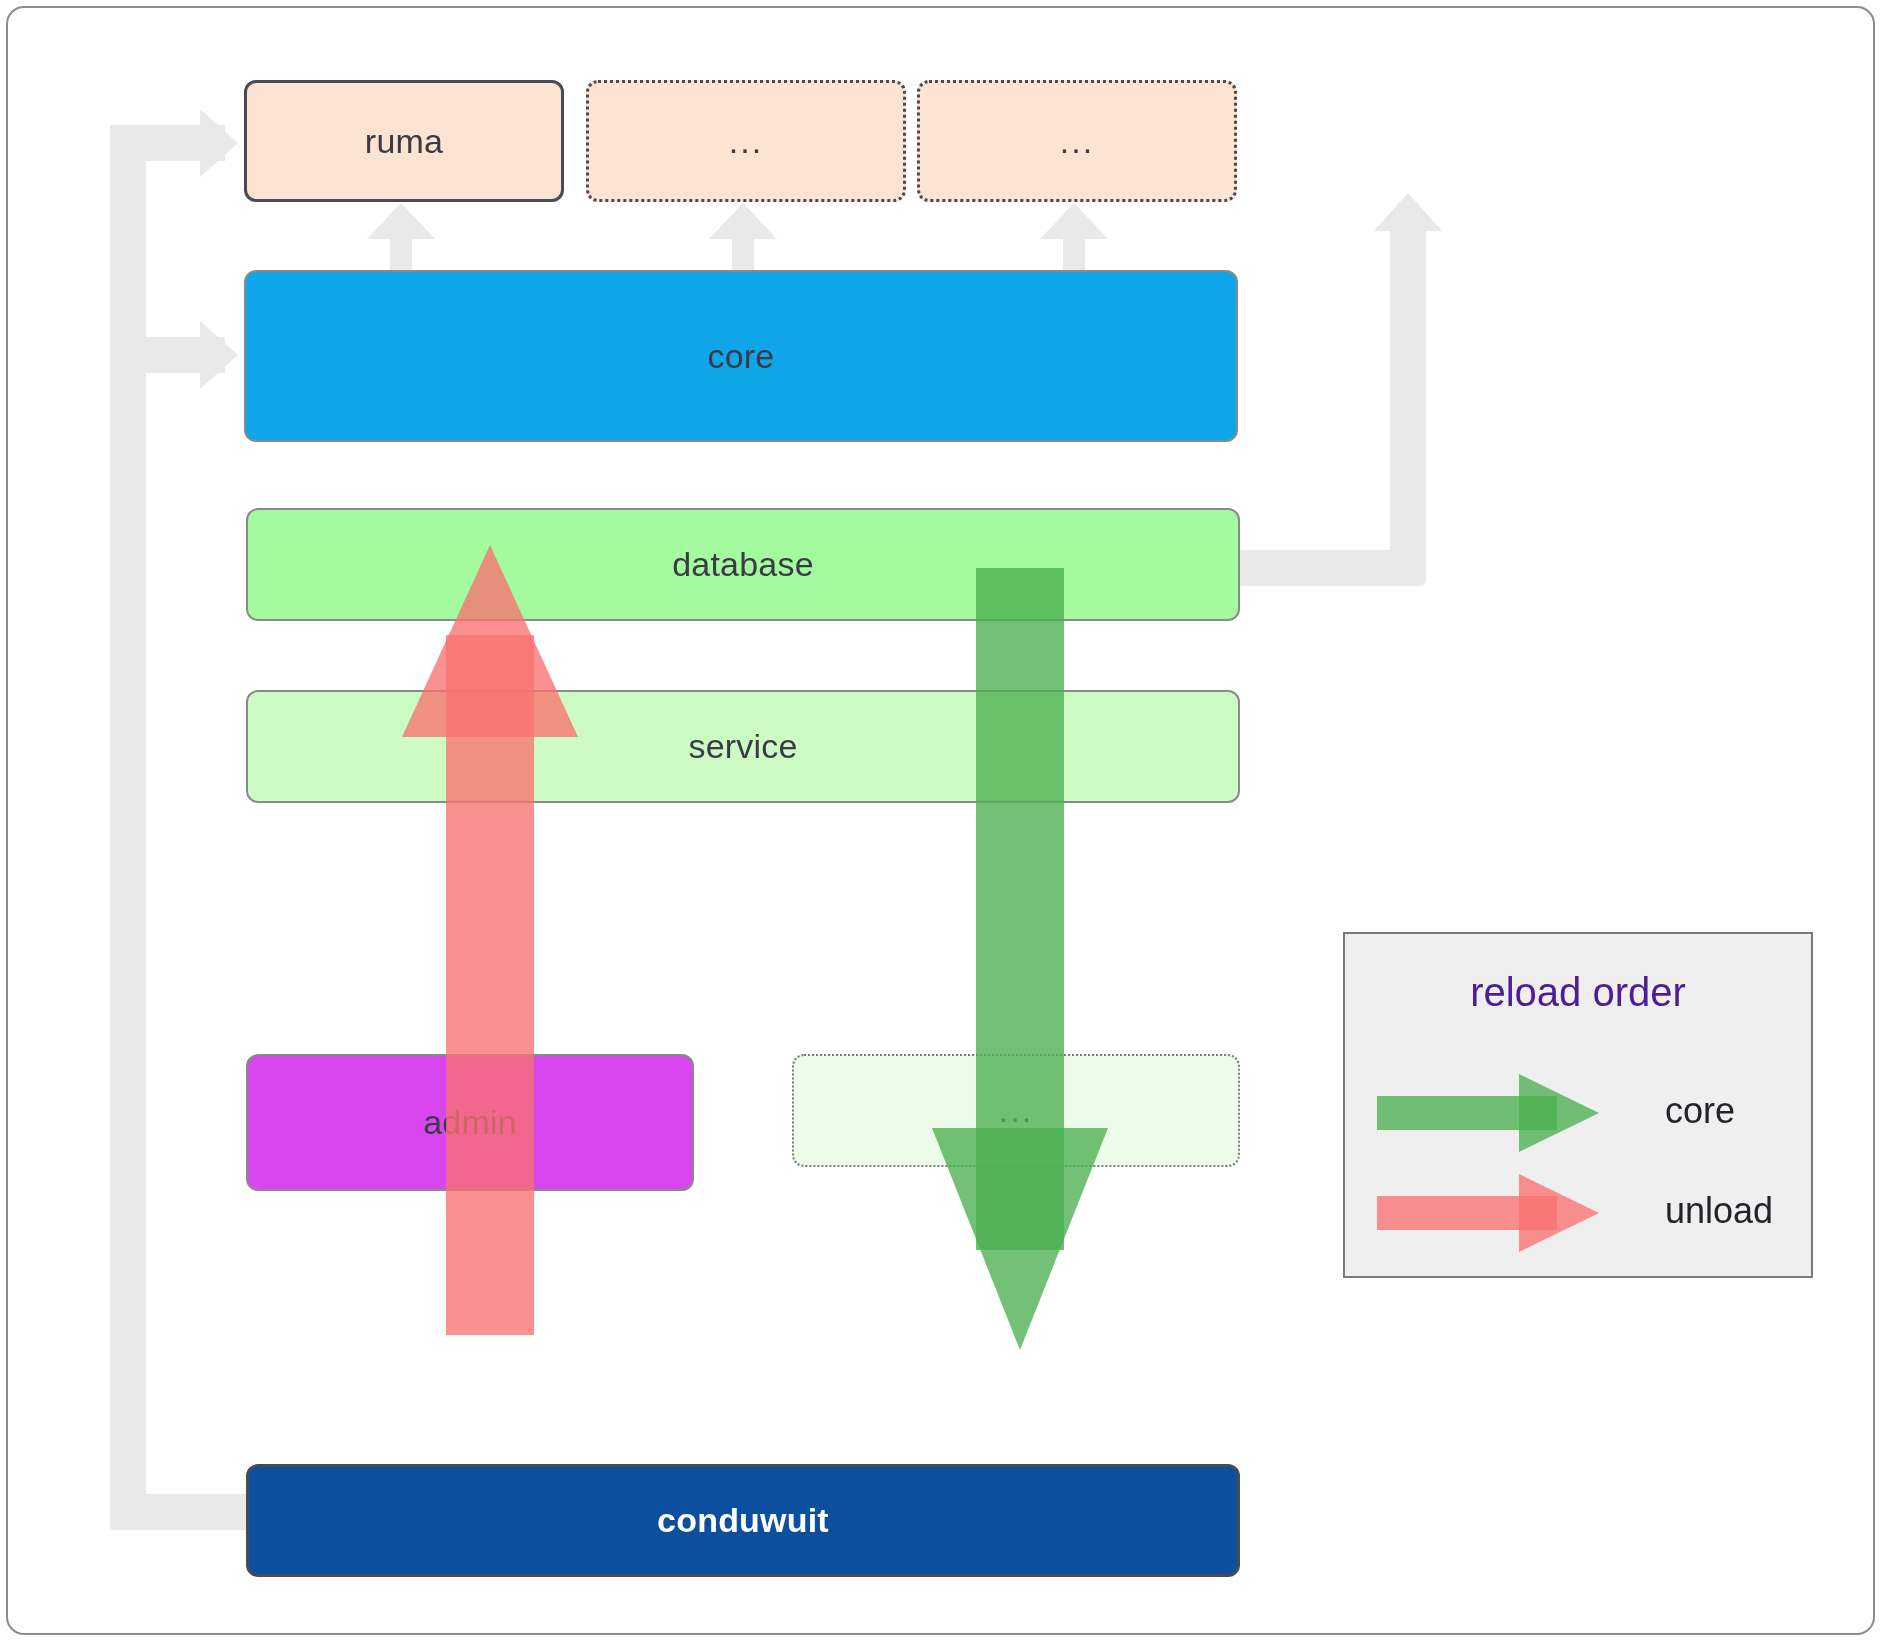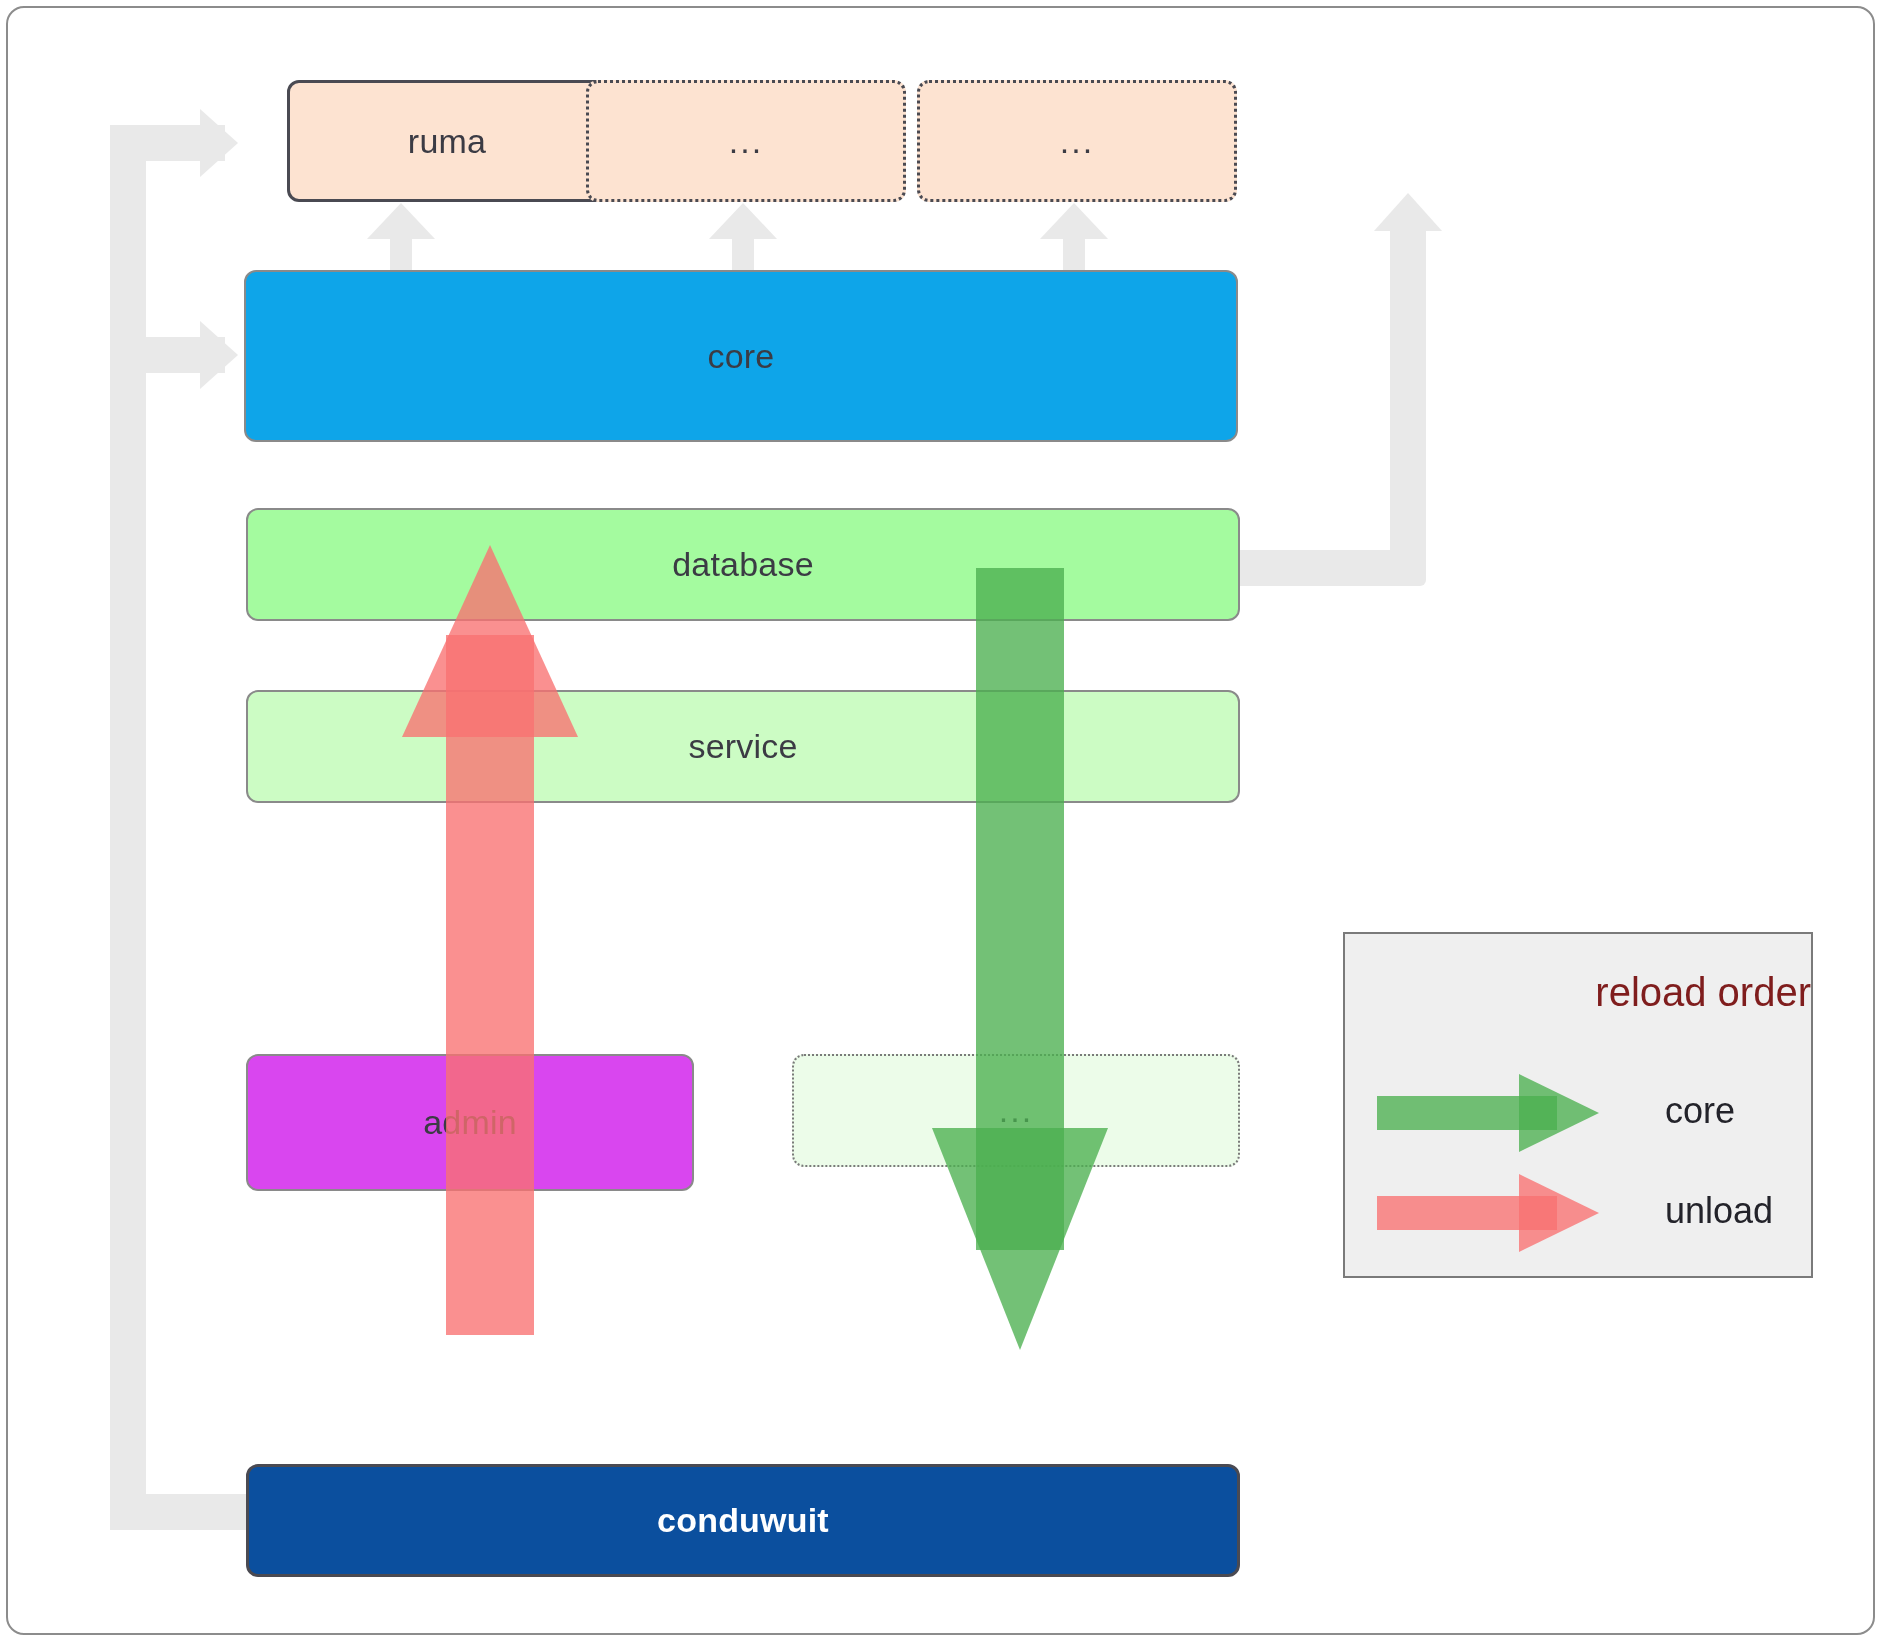--- a/index.html
+++ b/index.html
@@ -78,23 +78,23 @@
   #legend {
     position: absolute;
     box-sizing: border-box;
     background: #efefef;
     border: 2px solid #7a7a7a;
     z-index: 8;
   }
   #legend-title {
     position: absolute;
     left: 0; right: 0; top: 36px;
-    text-align: right;
+    text-align: center;
     font-size: 40px;
-    color: #7f1d1d;
+    color: #4c1d95;
   }
   .legend-row { position: absolute; }
   .legend-label {
     position: absolute;
     font-size: 36px;
     color: #23232a;
     white-space: nowrap;
   }
 </style>
 </head>
@@ -119,21 +119,21 @@
 
   <div class="conn" style="left:390px; top:234px; width:22px; height:42px;"></div>
   <div class="conn-arrow-up" style="left:367px; top:203px; border-left-width:34px; border-right-width:34px; border-bottom-width:36px;"></div>
 
   <div class="conn" style="left:732px; top:234px; width:22px; height:42px;"></div>
   <div class="conn-arrow-up" style="left:709px; top:203px; border-left-width:34px; border-right-width:34px; border-bottom-width:36px;"></div>
 
   <div class="conn" style="left:1063px; top:234px; width:22px; height:42px;"></div>
   <div class="conn-arrow-up" style="left:1040px; top:203px; border-left-width:34px; border-right-width:34px; border-bottom-width:36px;"></div>
 
-  <div class="node solid-dark" style="left:244px; top:80px; width:320px; height:122px; background:#fde3d1;margin-left:43px;">
+  <div class="node solid-dark" style="left:244px; top:80px; width:320px; height:122px; background:#fde3d1;">
     <span class="lbl">ruma</span>
   </div>
 
   <div class="node dotted" style="left:586px; top:80px; width:320px; height:122px; background:#fde3d1;">
     <span class="lbl ellipsis">...</span>
   </div>
 
   <div class="node dotted" style="left:917px; top:80px; width:320px; height:122px; background:#fde3d1;">
     <span class="lbl ellipsis">...</span>
   </div>

